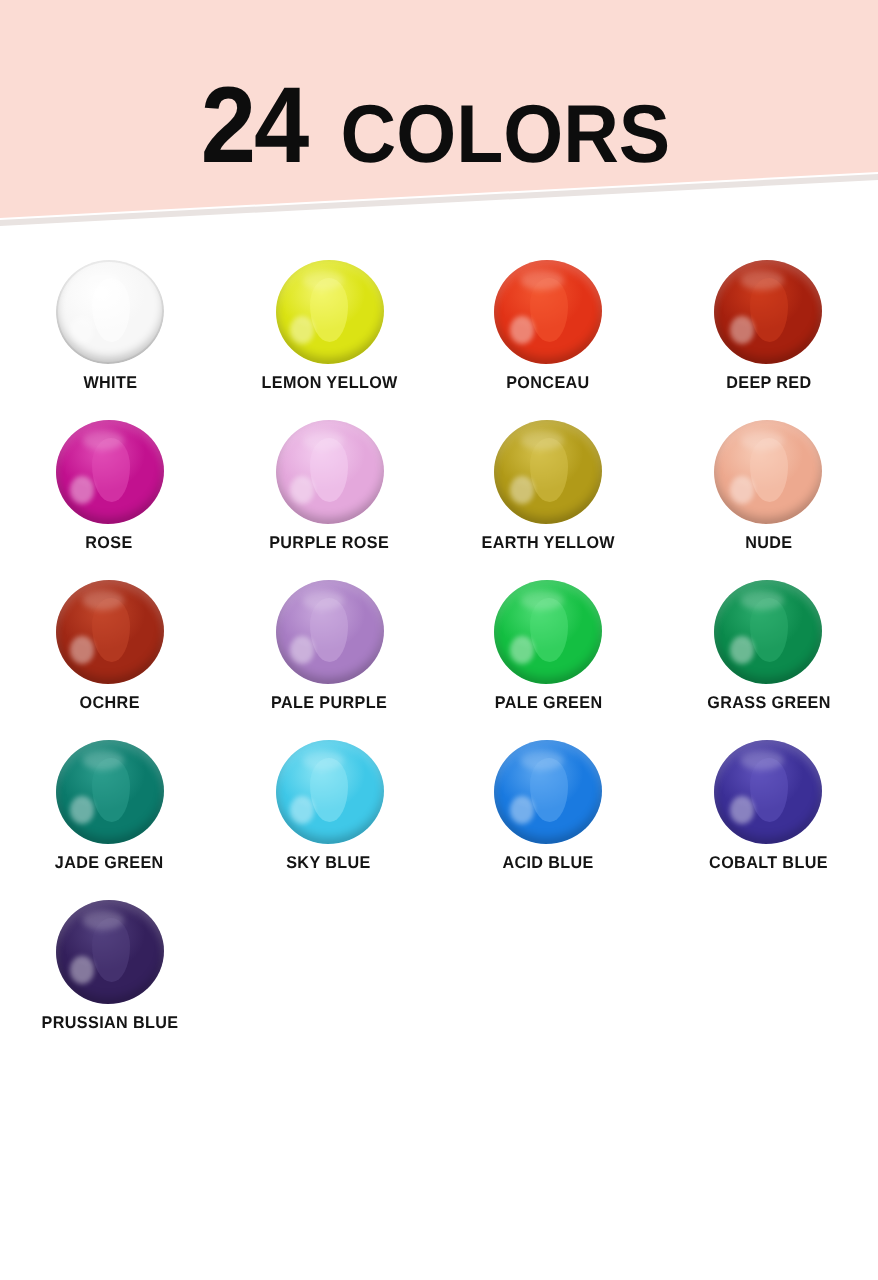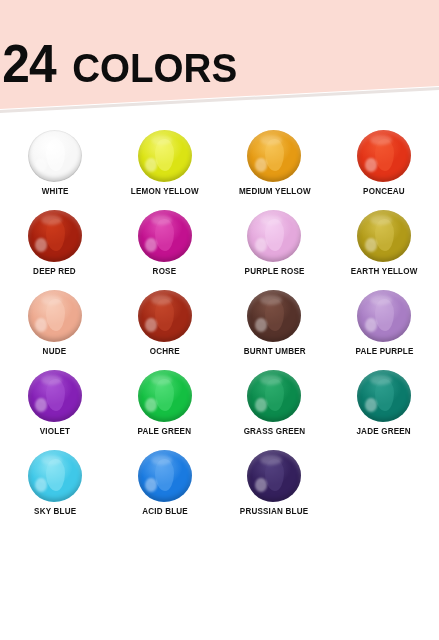--- a/index.html
+++ b/index.html
@@ -34,21 +34,21 @@
     height: 116px;
     background: #e9e3e1;
     clip-path: polygon(0 110px, 100% 87px, 100% 90px, 0 113px);
     z-index: 1;
   }
   .title {
     position: absolute;
     left: 0;
     top: 36px;
     width: 439px;
-    text-align: left;
+    text-align: center;
     z-index: 3;
     white-space: nowrap;
     color: #0d0d0d;
     line-height: 1;
   }
   .title .num {
     font-size: 54px;
     font-weight: 700;
     letter-spacing: -1px;
     font-family: "Liberation Sans Narrow", "Liberation Sans", sans-serif;
@@ -173,31 +173,20 @@
           <div class="core" style="background: rgb(242, 245, 106);"></div>
           <div class="spec2"></div>
           <div class="spec"></div>
           <div class="rim"></div>
         </div>
       </div>
       <div class="label">LEMON YELLOW</div>
     </div>
     <div class="cell">
       <div class="blob-wrap">
-        <div class="blob" style="background: radial-gradient(70% 62% at 42% 32%, rgb(246, 195, 84) 0%, rgb(229, 154, 19) 58%, rgb(229, 154, 19) 100%);">
-          <div class="core" style="background: rgb(246, 195, 84);"></div>
-          <div class="spec2"></div>
-          <div class="spec"></div>
-          <div class="rim"></div>
-        </div>
-      </div>
-      <div class="label">MEDIUM YELLOW</div>
-    </div>
-    <div class="cell">
-      <div class="blob-wrap">
         <div class="blob" style="background: radial-gradient(70% 62% at 42% 32%, rgb(242, 85, 47) 0%, rgb(226, 51, 23) 58%, rgb(226, 51, 23) 100%);">
           <div class="core" style="background: rgb(242, 85, 47);"></div>
           <div class="spec2"></div>
           <div class="spec"></div>
           <div class="rim"></div>
         </div>
       </div>
       <div class="label">PONCEAU</div>
     </div>
     <div class="cell">
@@ -261,53 +250,31 @@
           <div class="core" style="background: rgb(194, 70, 42);"></div>
           <div class="spec2"></div>
           <div class="spec"></div>
           <div class="rim"></div>
         </div>
       </div>
       <div class="label">OCHRE</div>
     </div>
     <div class="cell">
       <div class="blob-wrap">
-        <div class="blob" style="background: radial-gradient(70% 62% at 42% 32%, rgb(122, 79, 66) 0%, rgb(85, 50, 42) 58%, rgb(85, 50, 42) 100%);">
-          <div class="core" style="background: rgb(122, 79, 66);"></div>
-          <div class="spec2"></div>
-          <div class="spec"></div>
-          <div class="rim"></div>
-        </div>
-      </div>
-      <div class="label">BURNT UMBER</div>
-    </div>
-    <div class="cell">
-      <div class="blob-wrap">
         <div class="blob" style="background: radial-gradient(70% 62% at 42% 32%, rgb(201, 168, 221) 0%, rgb(168, 125, 196) 58%, rgb(168, 125, 196) 100%);">
           <div class="core" style="background: rgb(201, 168, 221);"></div>
           <div class="spec2"></div>
           <div class="spec"></div>
           <div class="rim"></div>
         </div>
       </div>
       <div class="label">PALE PURPLE</div>
     </div>
     <div class="cell">
       <div class="blob-wrap">
-        <div class="blob" style="background: radial-gradient(70% 62% at 42% 32%, rgb(168, 81, 212) 0%, rgb(132, 32, 181) 58%, rgb(132, 32, 181) 100%);">
-          <div class="core" style="background: rgb(168, 81, 212);"></div>
-          <div class="spec2"></div>
-          <div class="spec"></div>
-          <div class="rim"></div>
-        </div>
-      </div>
-      <div class="label">VIOLET</div>
-    </div>
-    <div class="cell">
-      <div class="blob-wrap">
         <div class="blob" style="background: radial-gradient(70% 62% at 42% 32%, rgb(77, 220, 116) 0%, rgb(20, 191, 66) 58%, rgb(20, 191, 66) 100%);">
           <div class="core" style="background: rgb(77, 220, 116);"></div>
           <div class="spec2"></div>
           <div class="spec"></div>
           <div class="rim"></div>
         </div>
       </div>
       <div class="label">PALE GREEN</div>
     </div>
     <div class="cell">
@@ -349,20 +316,31 @@
           <div class="core" style="background: rgb(91, 166, 240);"></div>
           <div class="spec2"></div>
           <div class="spec"></div>
           <div class="rim"></div>
         </div>
       </div>
       <div class="label">ACID BLUE</div>
     </div>
     <div class="cell">
       <div class="blob-wrap">
+        <div class="blob" style="background: radial-gradient(70% 62% at 42% 32%, rgb(95, 82, 187) 0%, rgb(59, 47, 150) 58%, rgb(59, 47, 150) 100%);">
+          <div class="core" style="background: rgb(95, 82, 187);"></div>
+          <div class="spec2"></div>
+          <div class="spec"></div>
+          <div class="rim"></div>
+        </div>
+      </div>
+      <div class="label">COBALT BLUE</div>
+    </div>
+    <div class="cell">
+      <div class="blob-wrap">
         <div class="blob" style="background: radial-gradient(70% 62% at 42% 32%, rgb(82, 64, 126) 0%, rgb(52, 32, 92) 58%, rgb(52, 32, 92) 100%);">
           <div class="core" style="background: rgb(82, 64, 126);"></div>
           <div class="spec2"></div>
           <div class="spec"></div>
           <div class="rim"></div>
         </div>
       </div>
       <div class="label">PRUSSIAN BLUE</div>
     </div>
   </div>

